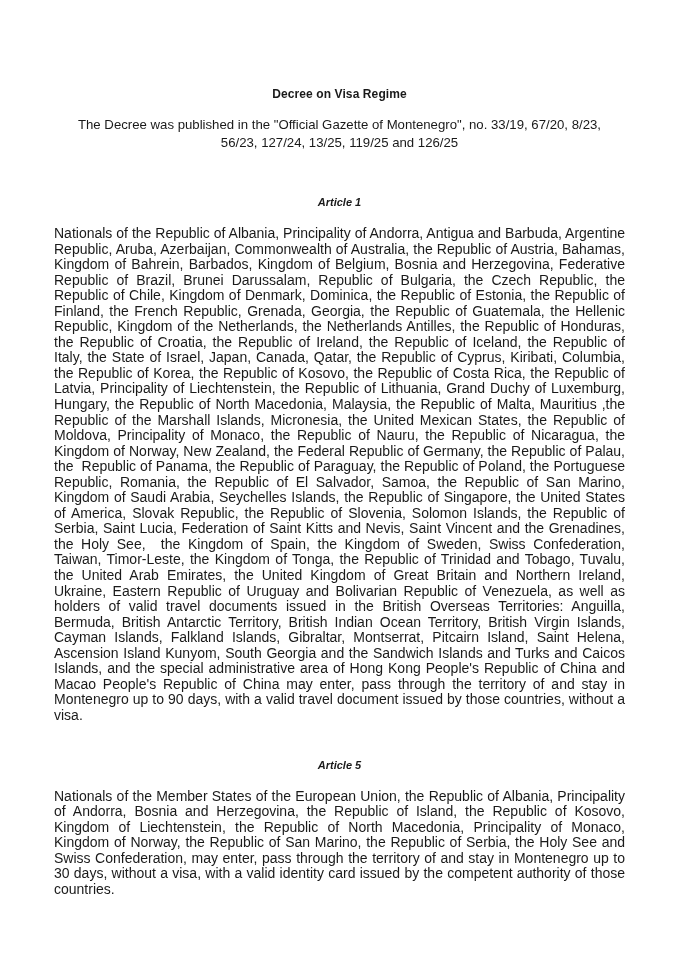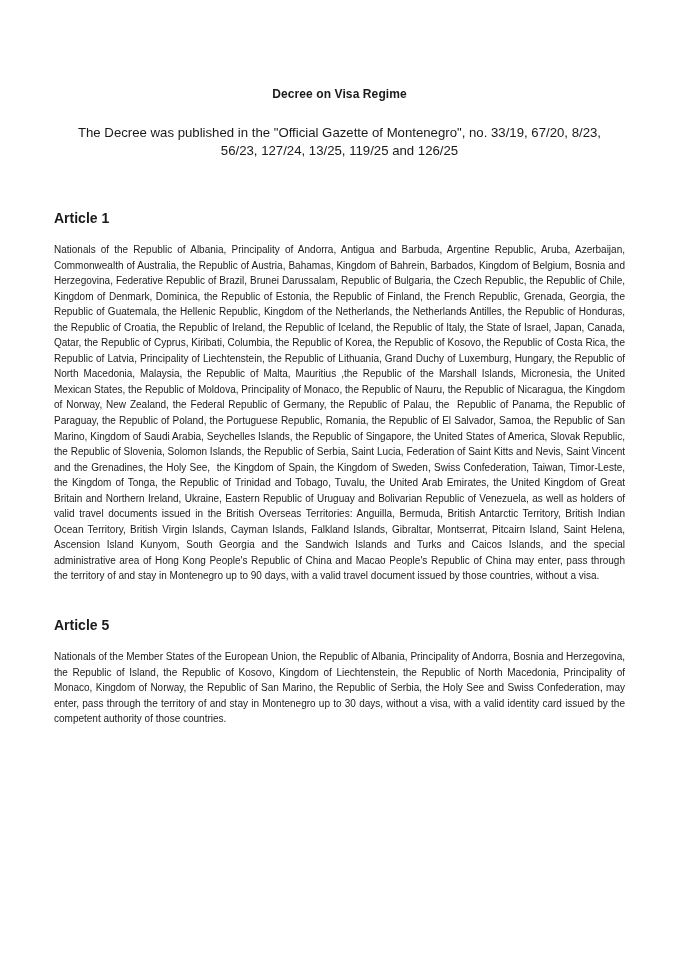--- a/index.html
+++ b/index.html
@@ -24,42 +24,43 @@
   .doc-title {
     margin: 0;
     padding-top: 86px;
     text-align: center;
     font-size: 12px;
     font-weight: bold;
     line-height: 16px;
     letter-spacing: 0.1px;
   }
   .doc-subtitle {
-    margin: 16px;
+    margin: 8px;
     padding-top: 6px;
     text-align: center;
     font-size: 13.2px;
     font-weight: normal;
     line-height: 18px;
   }
   .article-heading {
     margin: 0;
-    text-align: left;
-    font-size: 14px;
+    text-align: center;
+    font-size: 11px;
     font-weight: bold;
     line-height: 16px;
+    font-style: italic;
   }
   .article-1-heading { padding-top: 34px; }
   .article-2-heading { padding-top: 33px; }
   .body-text {
     margin: 0;
     padding-top: 16px;
     text-align: justify;
     text-align-last: left;
-    font-size: 10px;
+    font-size: 14px;
     line-height: 15.55px;
     white-space: pre-wrap;
     word-spacing: 0px;
     hyphens: none;
   }
 </style>
 </head>
 <body>
 
 <div class="page">

